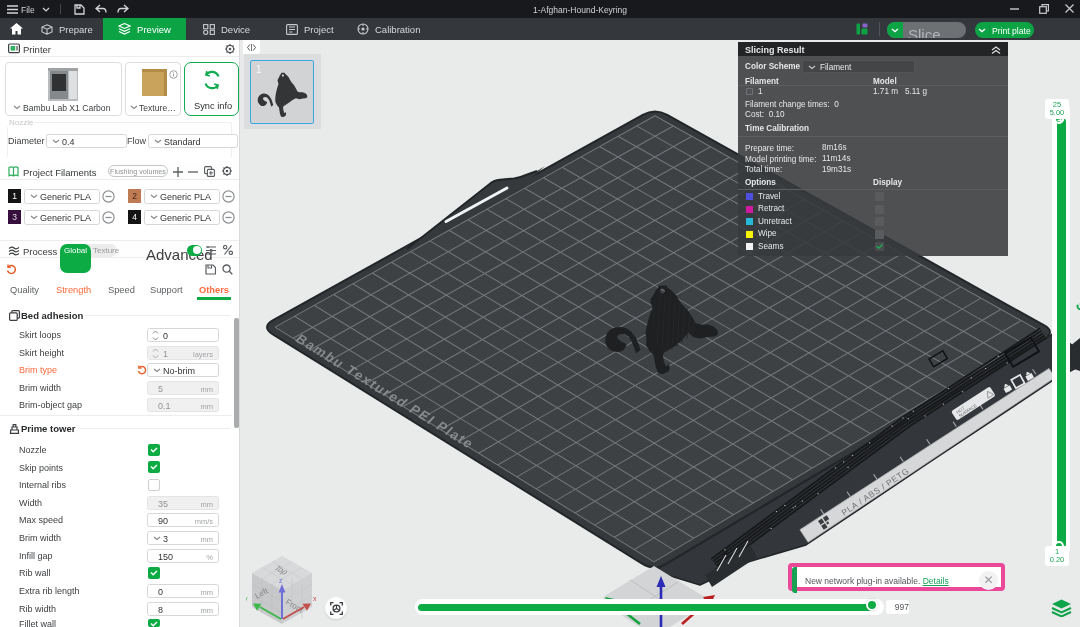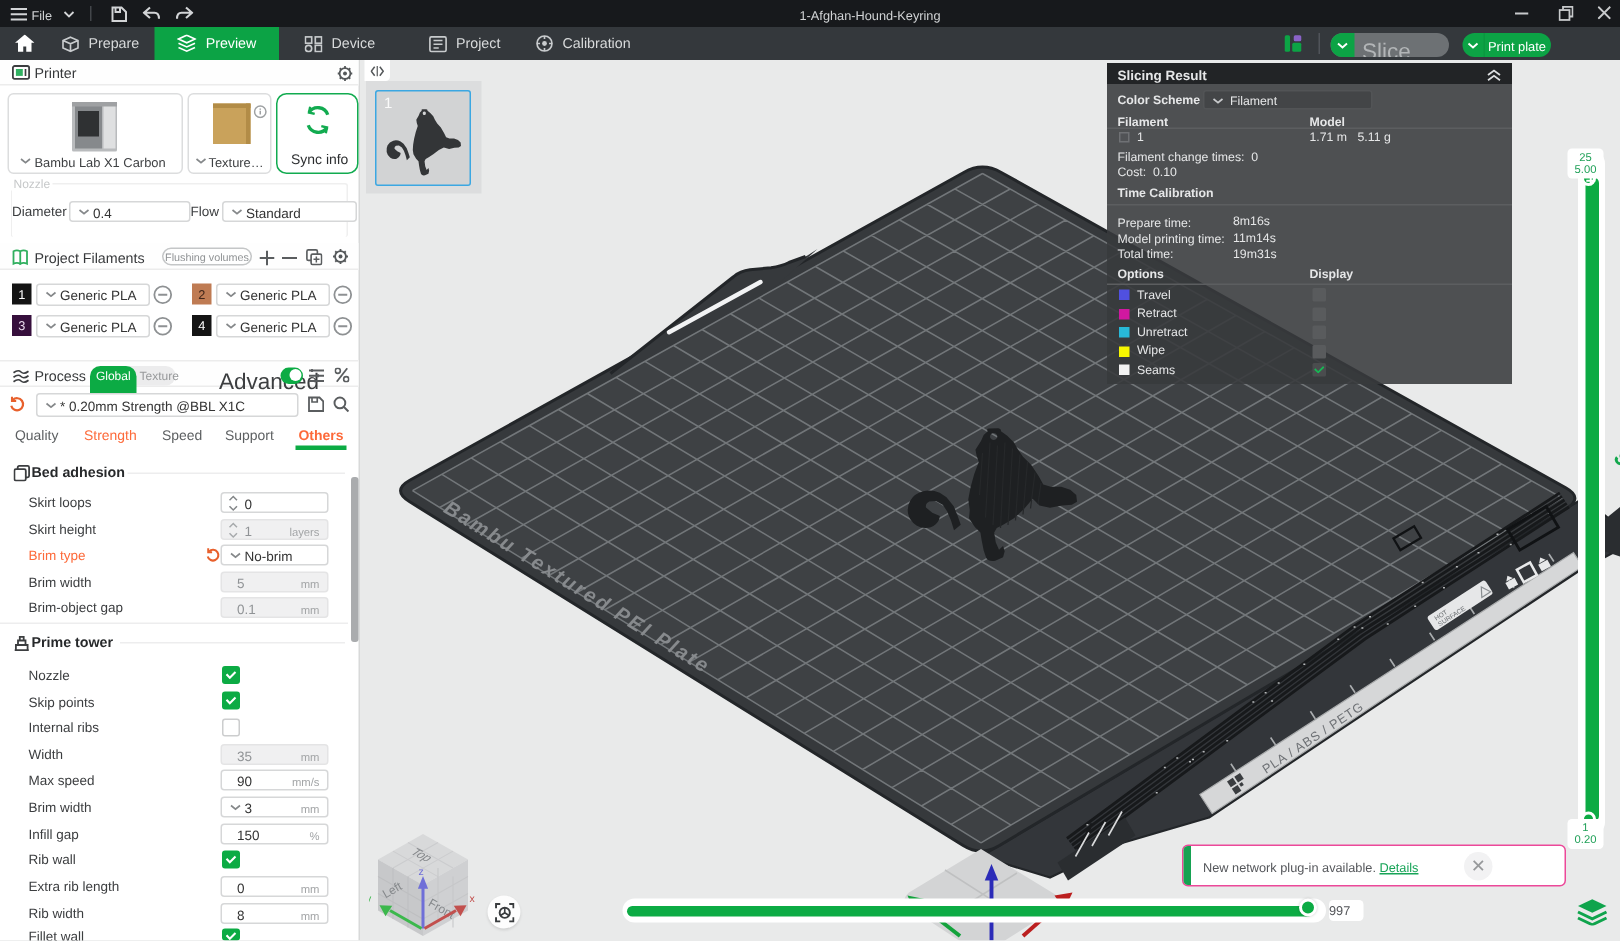--- a/index.html
+++ b/index.html
@@ -45,31 +45,31 @@
 #slicing { position:absolute; left:738px; top:42px; width:270px; height:214px; font-size:8.2px; color:#e6e7e8; }
 #slicing .hd { position:absolute; left:0; top:0; width:270px; height:14px; background:rgba(25,27,29,0.96); }
 #slicing .bd { position:absolute; left:0; top:14px; width:270px; height:200px; background:rgba(56,58,60,0.88); }
 #slicing .b { font-weight:bold; }
 #slicing .row { position:absolute; left:7px; }
 .hr { position:absolute; left:0; width:270px; height:1px; background:#5c5e60; }
 .sw { position:absolute; width:7px; height:7px; }
 .dchk { position:absolute; left:137px; width:9px; height:9px; background:#595b5d; border-radius:1px; }
 
 
-#toast { position:absolute; left:788px; top:563px; width:256px; height:28px; background:#fff; border:1px solid #ec4899; border-radius:4px; }
+#toast { position:absolute; left:788px; top:563px; width:217px; height:28px; background:#fff; border:4px solid #ec4899; border-radius:4px; }
 #toast .bar { position:absolute; left:0; top:0; width:5px; height:26px; background:#16a252; border-radius:3px 0 0 3px; }
 #toast .tx { position:absolute; left:13px; top:9px; font-size:8.5px; color:#54565a; }
 #toast .dt { color:#17a457; text-decoration:underline; }
 #toast .x { position:absolute; left:187px; top:4px; width:19px; height:19px; border-radius:50%; background:#f2f2f3; color:#97999b; font-size:12px; text-align:center; line-height:18px; }
 
 
 #hslide-track { position:absolute; left:415px; top:599px; width:469px; height:16px; background:#fff; border-radius:8px; }
 #hslide-bar { position:absolute; left:418px; top:603.5px; width:457px; height:7.5px; background:#0cab44; border-radius:3.5px; }
 #hslide-knob { position:absolute; left:866px; top:599px; width:12px; height:12px; background:#0cab44; border:2px solid #fff; border-radius:50%; box-shadow:0 0 2px rgba(0,0,0,0.2); }
-#hlabel { position:absolute; left:886px; top:600px; width:23px; height:14px; background:#fff; border-radius:3px; font-size:8.5px; color:#54565a; text-align:left; line-height:14px; }
+#hlabel { position:absolute; left:886px; top:600px; width:23px; height:14px; background:#fff; border-radius:3px; font-size:8.5px; color:#54565a; text-align:right; line-height:14px; }
 #vslide-track { position:absolute; left:1052px; top:100px; width:18px; height:457px; background:#fff; border-radius:9px; }
 #vslide-bar { position:absolute; left:1056.5px; top:118px; width:9px; height:430px; background:#0cab44; border-radius:4px; }
 #vknob-top { position:absolute; left:1053.5px; top:113.5px; width:10px; height:10px; background:#0cab44; border:2px solid #fff; border-radius:50%; }
 #vknob-bot { position:absolute; left:1053.5px; top:541px; width:10px; height:10px; background:#0cab44; border:2px solid #fff; border-radius:50%; }
 .vlabel { position:absolute; width:24px; background:#fff; border-radius:3px; font-size:7.5px; color:#21a159; text-align:center; padding:1.5px 0; line-height:8.5px;margin-left:20px; }
 
 </style>
 </head>
 <body>
 
@@ -385,26 +385,20 @@
         <path d="M8.5 0.5l-7 9" stroke="#5a5d5f" stroke-width="1.2"></path>
         <circle cx="2.2" cy="2.2" r="1.7" fill="none" stroke="#5a5d5f" stroke-width="1.1"></circle>
         <circle cx="7.8" cy="7.8" r="1.7" fill="none" stroke="#5a5d5f" stroke-width="1.1"></circle>
       </svg>
   </div>
 
   <svg class="ic abs" style="left:6px;top:224px" width="11" height="11">
       <path d="M1.5 6.5a4 4 0 1 0 1-3.8" fill="none" stroke="#e8602c" stroke-width="1.5"></path>
       <path d="M2 0.5v2.8h2.8" fill="none" stroke="#e8602c" stroke-width="1.4"></path>
     </svg>
-  <div class="inp" style="left:24px;top:222px;width:175px;height:16px">
-    <svg class="combo-ch ic" style="top:5px" width="8" height="5">
-        <path d="M1 1l3 2.5L7 1" stroke="#85888a" stroke-width="1.1" fill="none"></path>
-      </svg>
-    <span class="v" style="top:3px">* 0.20mm Strength @BBL X1C</span>
-  </div>
   <svg class="ic abs" style="left:205px;top:224px" width="11" height="11">
       <path d="M1 1h7l2.5 2.5V10H1z" fill="none" stroke="#5a5d5f" stroke-width="1.2"></path>
       <path d="M3 1v3h3.5V1" fill="none" stroke="#5a5d5f" stroke-width="1.1"></path>
     </svg>
   <svg class="ic abs" style="left:222px;top:224px" width="11" height="11">
       <circle cx="4.6" cy="4.6" r="3.6" fill="none" stroke="#5a5d5f" stroke-width="1.3"></circle>
       <path d="M7.3 7.3l3 3" stroke="#5a5d5f" stroke-width="1.3"></path>
     </svg>
 
   <span class="abs" style="left:10px;top:245px;font-size:9.3px;color:#5c5f61">Quality</span>

